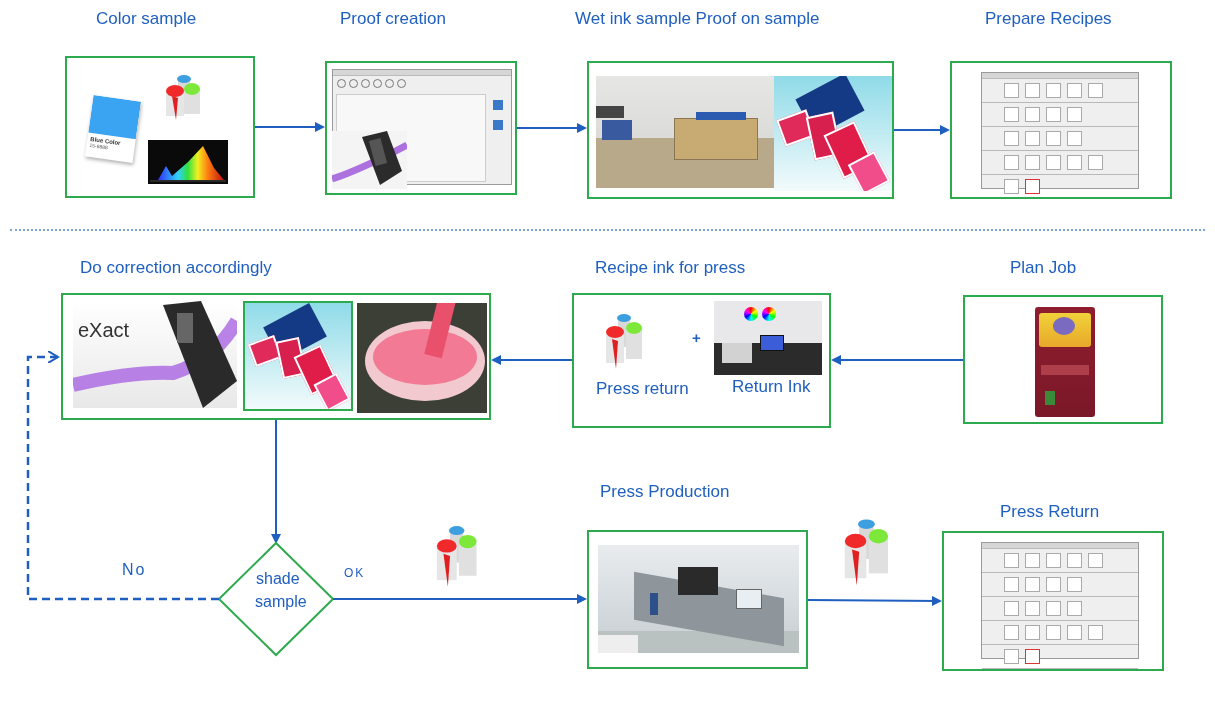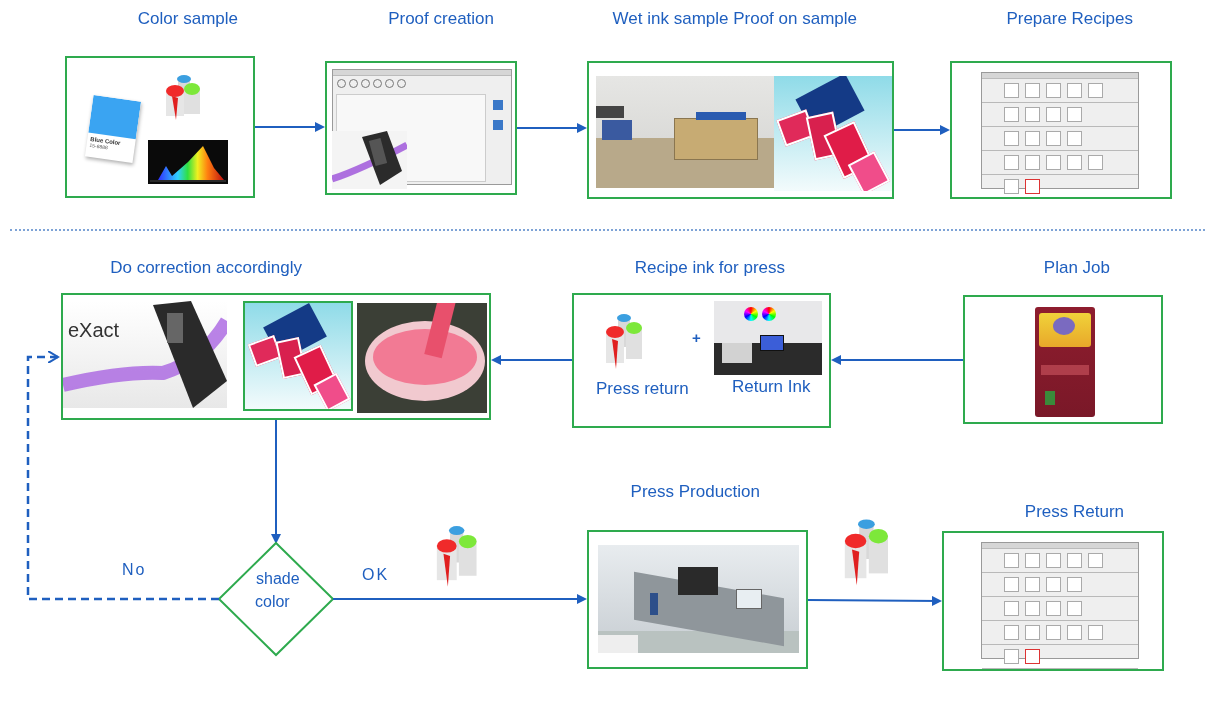--- a/index.html
+++ b/index.html
@@ -1,17 +1,17 @@
 <!DOCTYPE html>
 <html><head>
 <meta charset="utf-8">
 <style>
   html, body { margin:0; padding:0; background:#ffffff; }
   body { width:1215px; height:702px; position:relative; overflow:hidden; font-family:"Liberation Sans", sans-serif; }
-  .title { position:absolute; color:#1f5fbf; font-size:17px; white-space:nowrap; text-align:right; }
+  .title { position:absolute; color:#1f5fbf; font-size:17px; white-space:nowrap; text-align:left; }
   .box { position:absolute; border:2px solid #2eaa4e; background:#fff; box-sizing:border-box; overflow:hidden; }
   .lbl { position:absolute; color:#1f5fbf; font-size:17px; white-space:nowrap; }
   svg.overlay { position:absolute; left:0; top:0; pointer-events:none; }
   .pic { position:absolute; overflow:hidden; }
   
   .appwin { position:absolute; background:#efefef; border:1px solid #9a9a9a; }
   .appbar { height:5px; background:#d6d6d6; border-bottom:1px solid #bbb; }
   .row { display:flex; align-items:center; gap:6px; padding:3px 6px; border-bottom:1px solid #b9b9b9; height:17px; }
   .ico { width:13px; height:13px; border:1px solid #aaa; background:#fff; }
   .tiny { font-size:5px; color:#333; width:10px; }
@@ -141,21 +141,21 @@
         <span class="tiny"></span>
         <span class="ico"></span>
         <span class="ico" style="border-color:#d33;"></span>
       </div>
   </div>
 </div>
 
 <div style="position:absolute;left:10px;top:229px;width:1195px;border-top:2px dotted #7ea3d6;"></div>
 
 <div class="box" style="left:61px;top:293px;width:430px;height:127px;">
-  <div class="pic" style="left:0;top:6px;width:164px;height:107px;background:linear-gradient(#ffffff,#e8e8e8);">
+  <div class="pic" style="left:10px;top:6px;width:164px;height:107px;background:linear-gradient(#ffffff,#e8e8e8);">
     <div style="position:absolute;left:5px;top:18px;font-size:20px;color:#333;">eXact</div>
     <svg width="164" height="107" viewBox="0 0 164 107" style="position:absolute;left:0;top:0;">
       <path d="M0 84 Q60 70 100 72 Q140 60 164 20" stroke="#a45be0" stroke-width="14" fill="none" opacity="0.75"></path>
       <path d="M90 4 L128 0 L164 80 L130 107 Z" fill="#2a2a2a"></path>
       <rect x="104" y="12" width="16" height="30" fill="#666"></rect>
     </svg>
   </div>
   <div class="pic" style="left:180px;top:6px;width:110px;height:110px;border:2px solid #2eaa4e;box-sizing:border-box;background:linear-gradient(#8fdbe8,#f3fbfc);">
     <div style="position:absolute;left:24px;top:10px;width:52px;height:38px;background:#143a86;transform:rotate(-28deg);"></div>
     <div style="position:absolute;left:6px;top:36px;width:24px;height:20px;background:#e02a5a;border:2px solid #fff;transform:rotate(-20deg);"></div>
@@ -307,15 +307,15 @@
   </g>
   <g>
     <line x1="808" y1="600" x2="940" y2="601" stroke="#1f5fbf" stroke-width="2" marker-end="url(#ah)"></line>
   </g>
   <g>
     <polyline points="219,599 28,599 28,357 58,357" fill="none" stroke="#1f5fbf" stroke-width="2.5" stroke-dasharray="8,5" marker-end="url(#ah-open)"></polyline>
   </g>
 </svg>
 
 <div class="lbl" style="left:256px;top:570px;font-size:16px;">shade</div>
-<div class="lbl" style="left:255px;top:593px;font-size:16px;">color</div>
+<div class="lbl" style="left:255px;top:593px;font-size:16px;">sample</div>
 <div class="lbl" style="left:122px;top:561px;font-size:16px;letter-spacing:2px;">No</div>
-<div class="lbl" style="left:362px;top:566px;font-size:16px;letter-spacing:2px;">OK</div>
+<div class="lbl" style="left:344px;top:566px;font-size:12px;letter-spacing:2px;">OK</div>
 
 </body></html>

